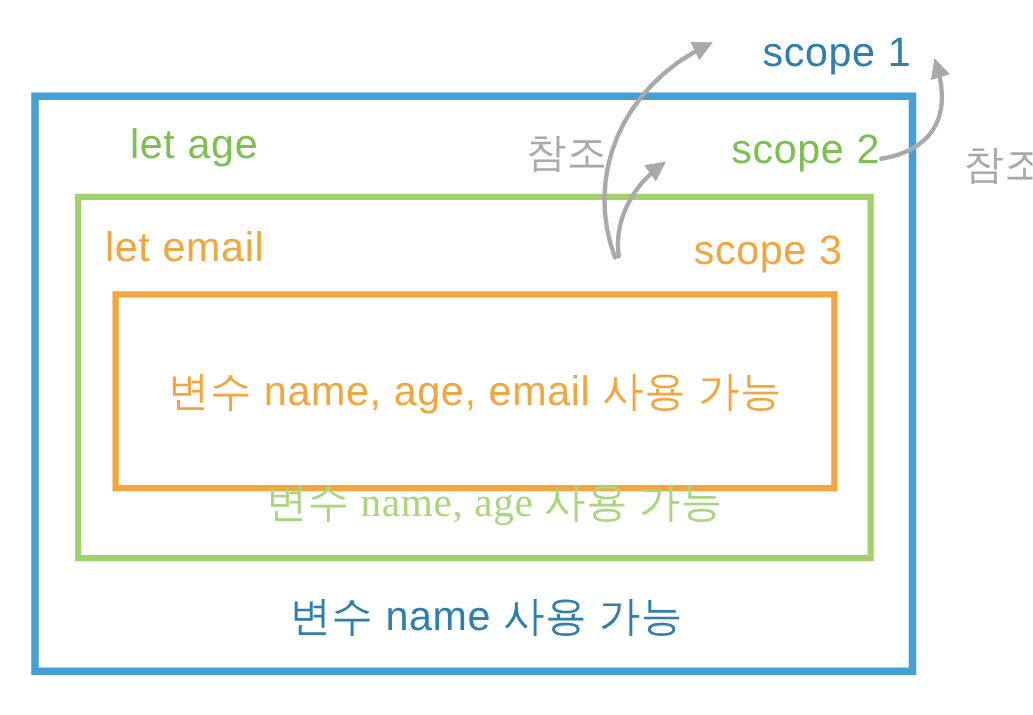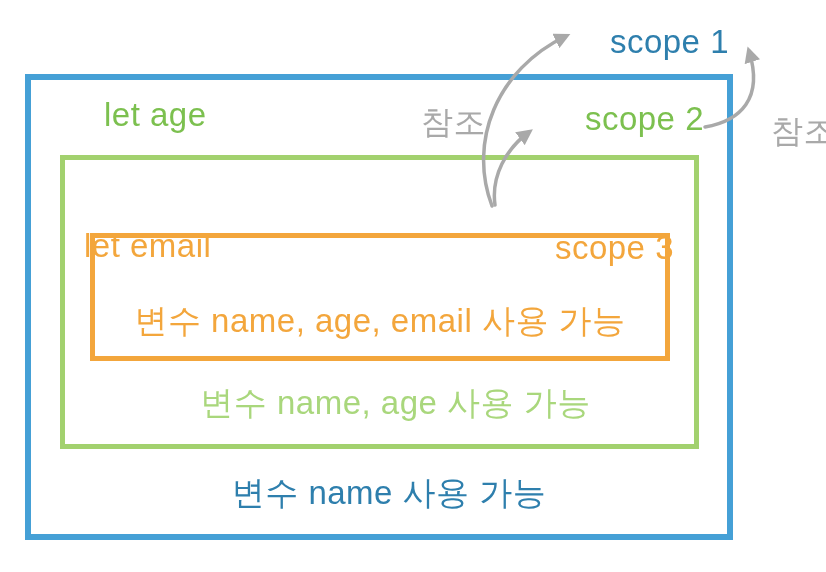--- a/index.html
+++ b/index.html
@@ -20,38 +20,38 @@
   .lbl {
     position: absolute;
     font-size: 33px;
     line-height: 1.1;
     white-space: nowrap;
     letter-spacing: 0.5px;
   }
   .blue-t   { color: var(--blue-text); }
   .green-t  { color: var(--green-text); }
   .green-lt { color: var(--green-usage-text); }
-  .orange-t { color: var(--orange); margin-top: 48px; }
+  .orange-t { color: var(--orange); }
   .gray-t   { color: var(--gray); text-align: center; }
 
   
   .box { position: absolute; box-sizing: border-box; background: transparent; }
   .box-blue   { left: 25px;  top: 74px;  width: 708px; height: 466px; border: 6px solid var(--blue-border); }
   .box-green  { left: 60px;  top: 155px; width: 639px; height: 294px; border: 5px solid var(--green-border); }
-  .box-orange { left: 90px;  top: 233px; width: 580px; height: 128px; border: 5px solid var(--orange);
+  .box-orange { left: 90px;  top: 233px; width: 580px; height: 160px; border: 5px solid var(--orange);
                 display: flex; align-items: center; justify-content: center; }
 
   
   .decl-1  { left: 24px;  top: 24px; }
   .scope-1 { right: 97px; top: 24px; }
   .decl-2  { left: 56px;  top: 97px; margin-left: 48px; }
   .scope-2 { right: 122px; top: 101px; }
   .decl-3  { left: 84px;  top: 180px; }
   .scope-3 { right: 152px; top: 182px; }
-  .usage-2 { left: 60px;  top: 385px; width: 671px; text-align: center; }
+  .usage-2 { left: 60px;  top: 385px; width: 671px; text-align: center; font-family: Liberation Serif, serif; }
   .usage-1 { left: 25px;  top: 475px; width: 728px; text-align: center; }
   .ref-left  { left: 421px; top: 105px; font-size: 32px; }
   .ref-right { left: 771px; top: 114px; font-size: 32px; }
 
   .usage-3 { font-size: 33px; letter-spacing: 0.5px; }
 
   .arrows {
     position: absolute;
     left: 0; top: 0;
     width: 826px; height: 572px;

